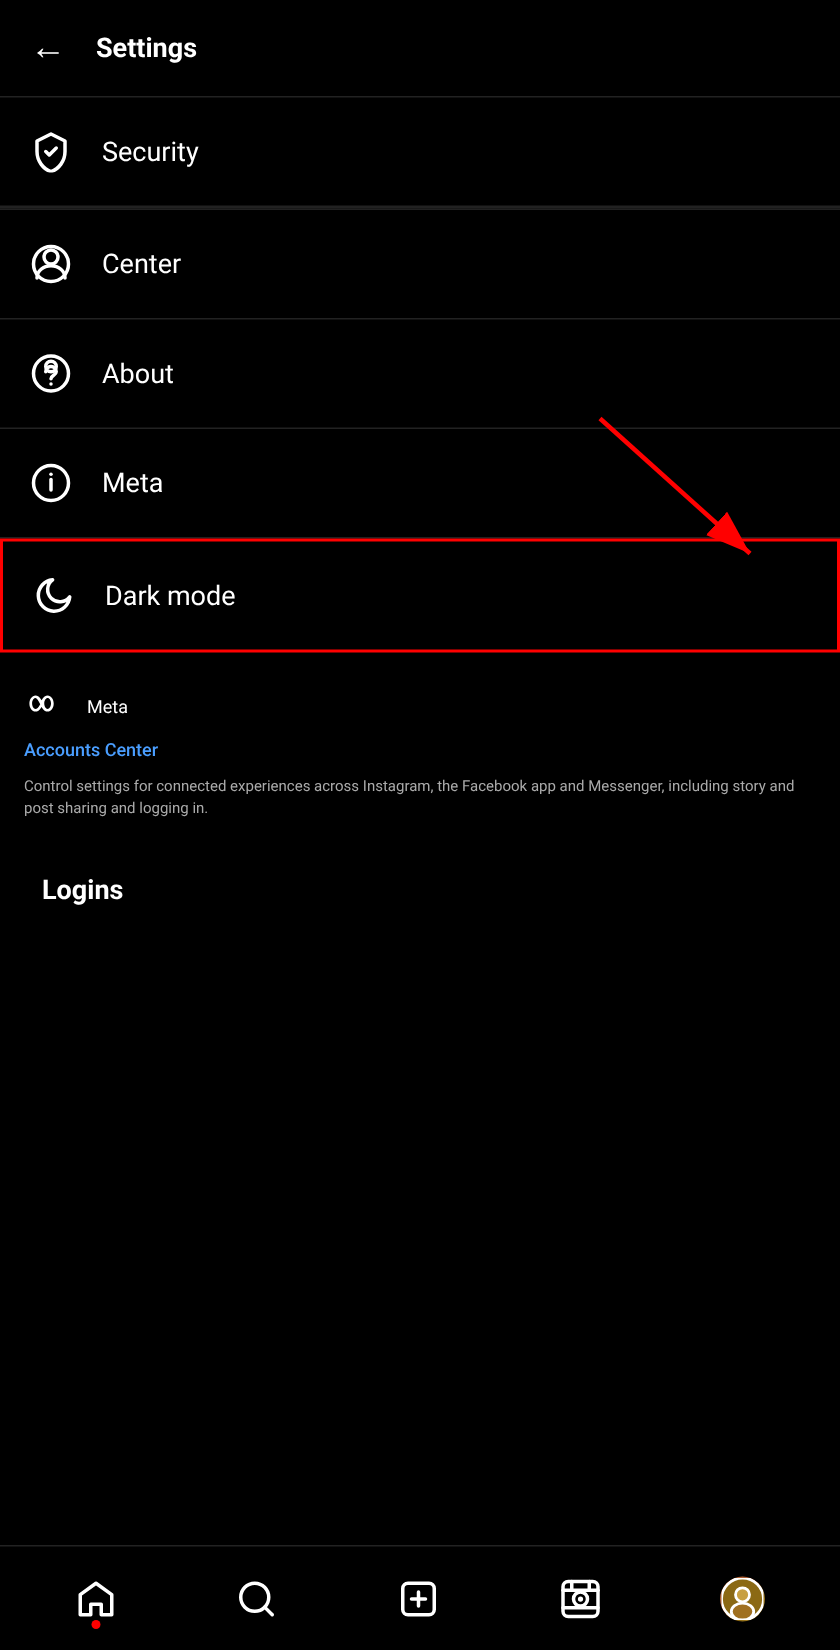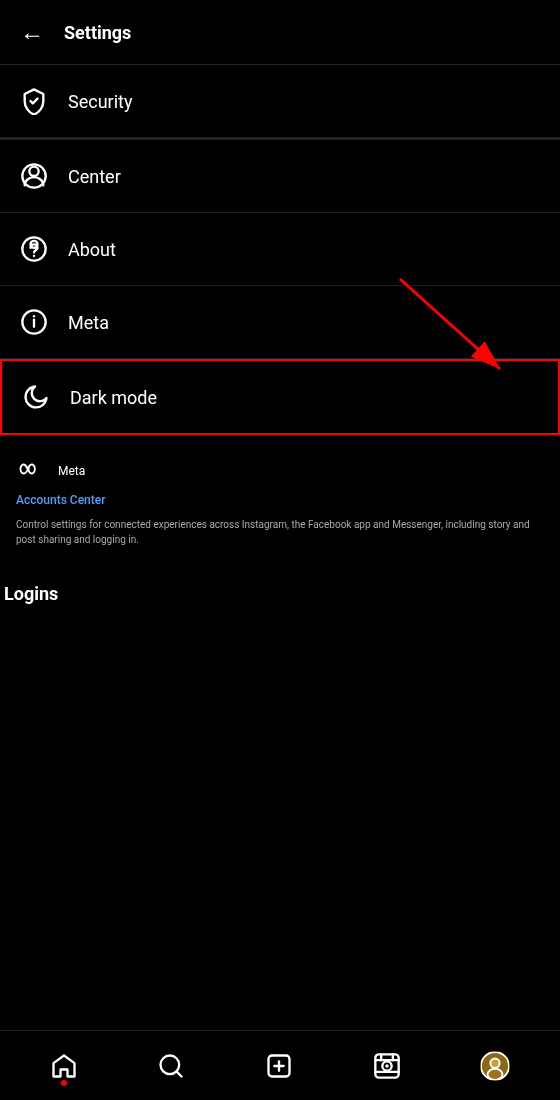--- a/index.html
+++ b/index.html
@@ -118,21 +118,21 @@
       display: block;
     }
 
     .meta-description {
       color: #aaa;
       font-size: 10px;
       line-height: 1.5;
     }
 
     .logins-section {
-      padding: 20px 16px 8px 4px;
+      padding: 20px 16px 8px 28px;
     }
 
     .logins-title {
       font-size: 18px;
       font-weight: 700;
       color: #fff;
     }
 
     .bottom-nav {
       position: absolute;

